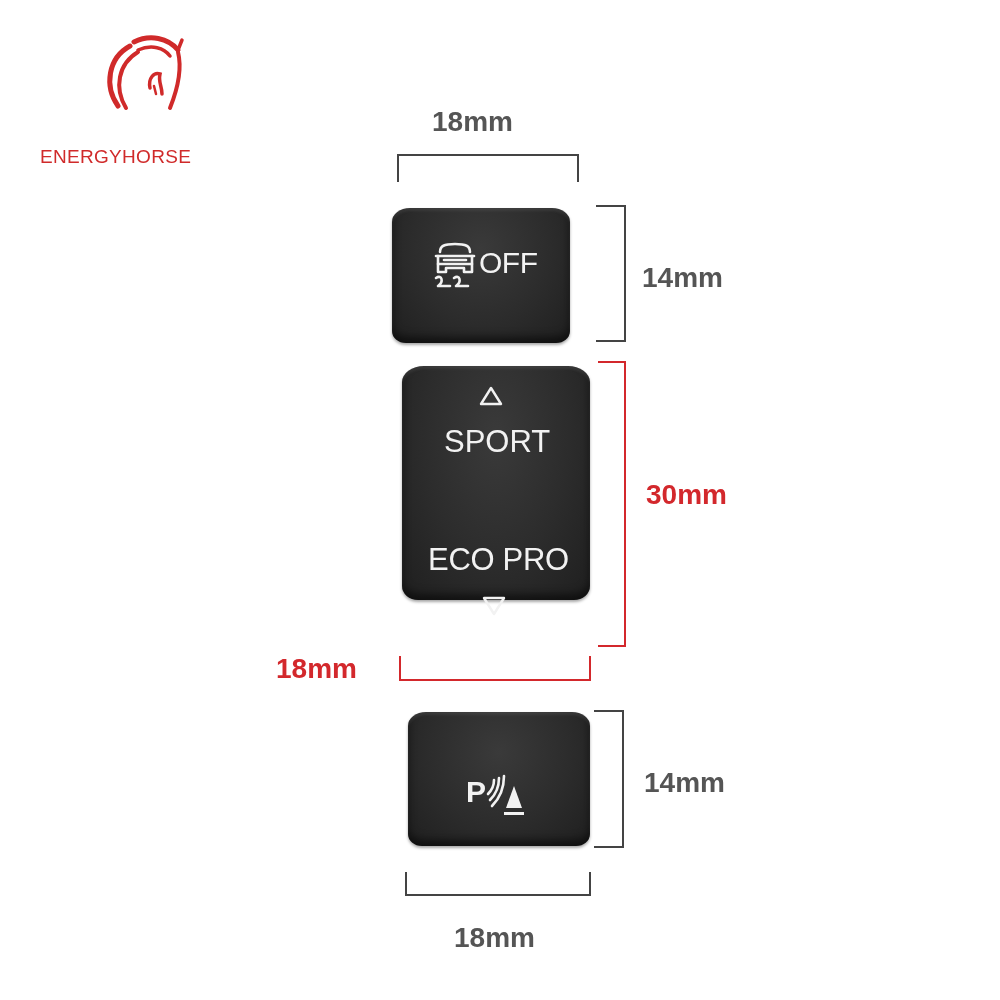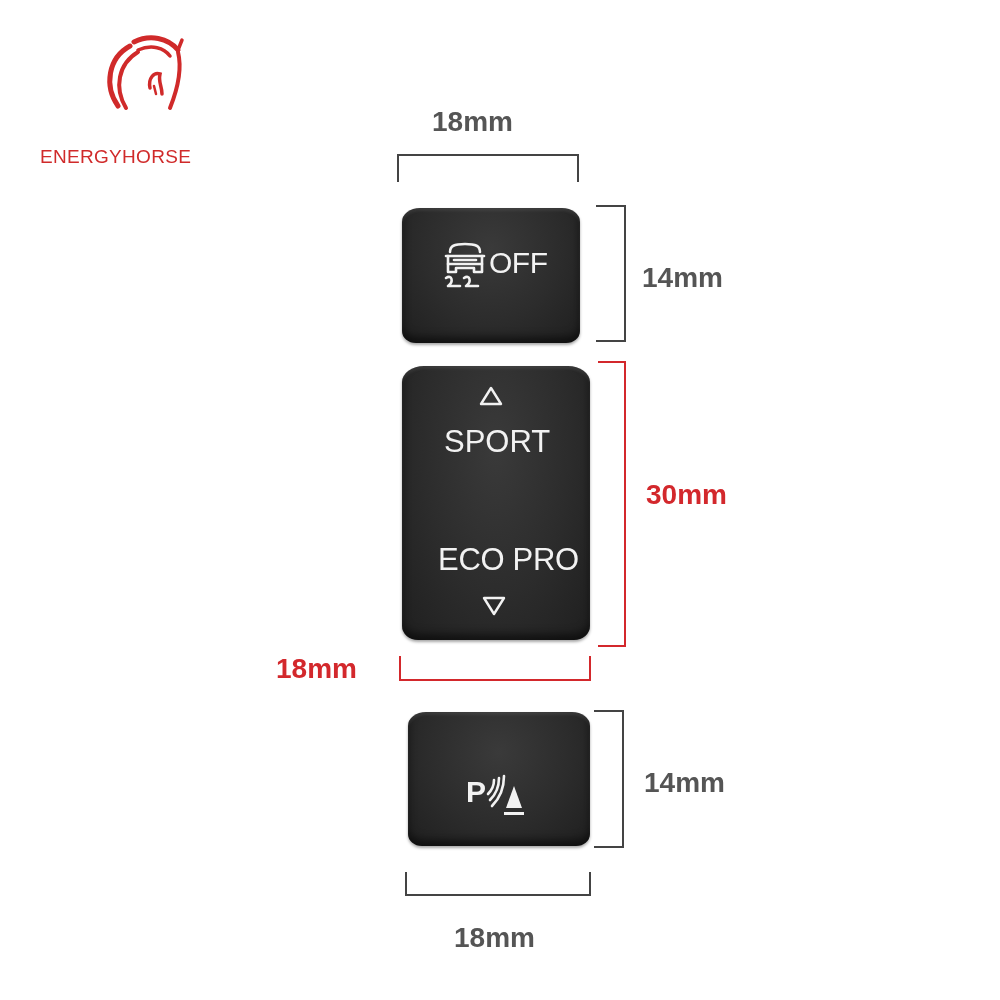--- a/index.html
+++ b/index.html
@@ -23,28 +23,28 @@
   .br-red-bot { border: 2px solid #d3282c; border-top: none; }
   .br-red-right { border: 2px solid #d3282c; border-left: none; }
 
   
   .cap {
     position: absolute; box-sizing: border-box;
     background: radial-gradient(ellipse at 50% 30%, #3a3a3a 0%, #2c2c2c 55%, #1f1f1f 100%);
     box-shadow: inset 0 3px 3px rgba(255,255,255,0.08), inset 0 -6px 8px rgba(0,0,0,0.55), 0 2px 3px rgba(0,0,0,0.35);
     color: #f4f4f4;
   }
-  .cap-top { left: 402px; top: 208px; width: 178px; height: 135px; border-radius: 18px 18px 14px 14px / 14px 14px 12px 12px; }
-  .cap-mid { left: 402px; top: 366px; width: 188px; height: 274px; border-radius: 22px 22px 16px 16px / 16px 16px 14px 14px; }
+  .cap-top { left: 392px; top: 208px; width: 178px; height: 135px; border-radius: 18px 18px 14px 14px / 14px 14px 12px 12px; }
+  .cap-mid { left: 402px; top: 366px; width: 188px; height: 234px; border-radius: 22px 22px 16px 16px / 16px 16px 14px 14px; }
   .cap-bot { left: 408px; top: 712px; width: 182px; height: 134px; border-radius: 18px 18px 14px 14px / 14px 14px 12px 12px; }
 
   .cap-label { position: absolute; font-family: "Liberation Sans", sans-serif; color: #f2f2f2; }
   .off-text { left: 87px; top: 38px; font-size: 30px; letter-spacing: -0.5px; }
   .sport-text { left: 42px; top: 58px; font-size: 31px; }
-  .eco-text { left: 36px; top: 176px; font-size: 31px; letter-spacing: -0.3px; }
+  .eco-text { left: 26px; top: 176px; font-size: 31px; letter-spacing: -0.3px; }
   .icon { position: absolute; }
 </style>
 </head>
 <body>
 
 <div class="abs logo-mark">
   <svg width="92" height="92" viewBox="0 0 92 92">
     <g fill="none" stroke="#d02a2a" stroke-linecap="round">
       <path d="M20 78 C6 58 10 30 32 18" stroke-width="5"></path>
       <path d="M28 80 C16 60 20 36 40 24" stroke-width="4"></path>

